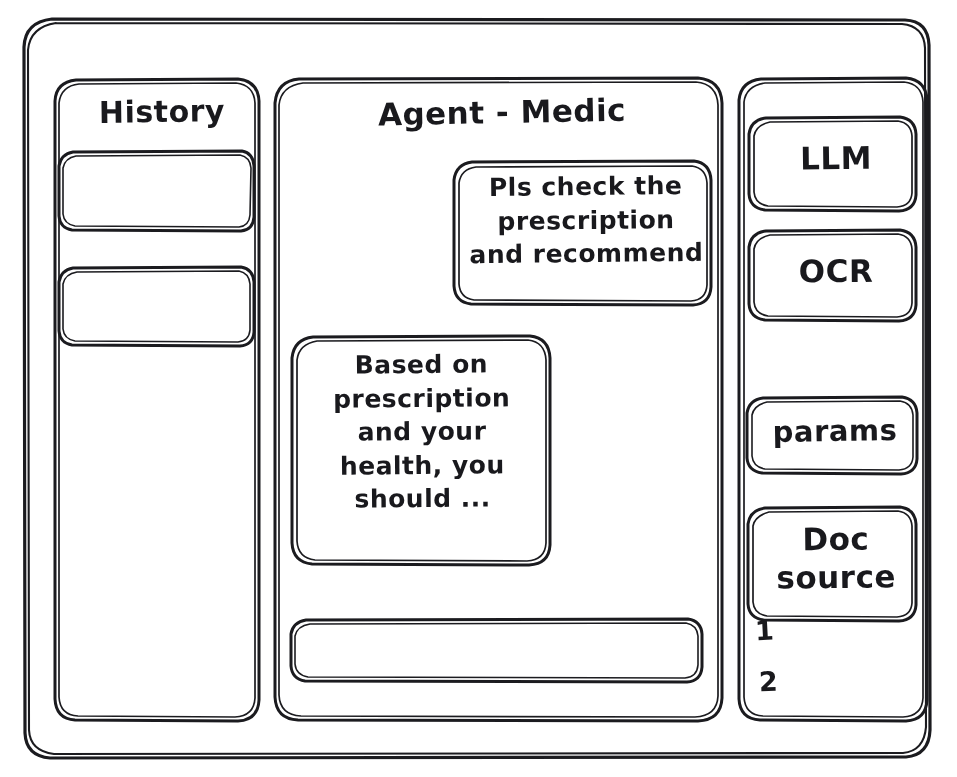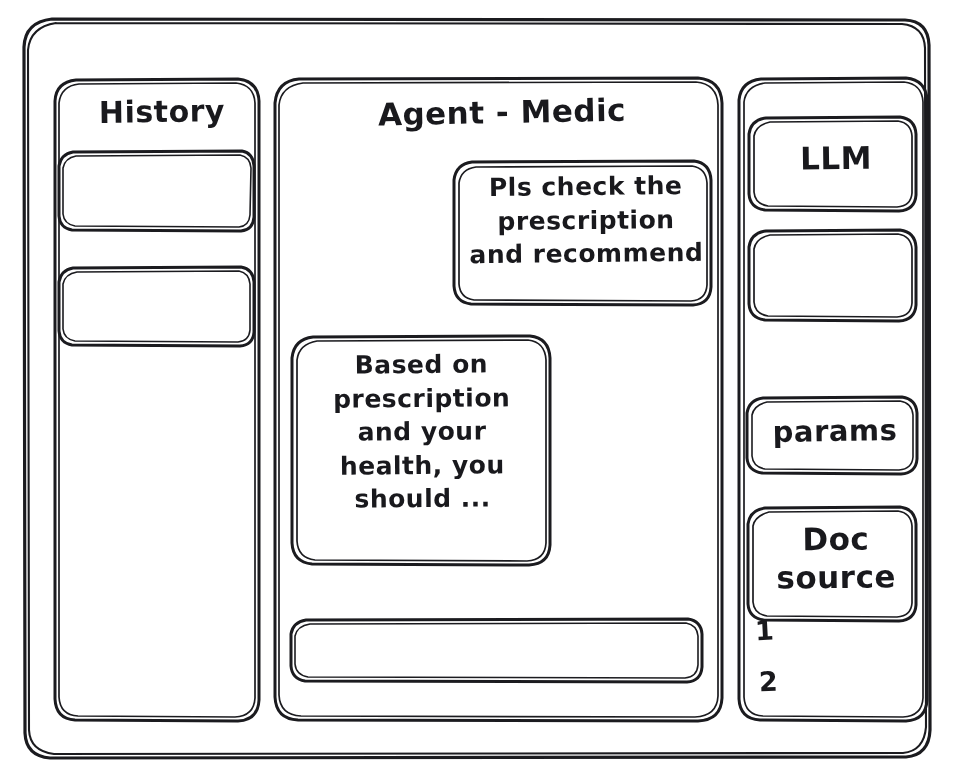--- a/index.html
+++ b/index.html
@@ -207,20 +207,21 @@
   <div class="hit" style="left:291px;top:619px;width:412px;height:64px;">
     <span class="abs hand" style="left:18px;top:20px;font-size:21px;color:#8a8a90;"></span>
   </div>
 
   <div class="hit" style="left:739px;top:78px;width:189px;height:644px;"></div>
 
   <div class="hit" style="left:749px;top:117px;width:168px;height:95px;"></div>
   <div class="abs hand card-label" id="card-llm-label">LLM</div>
 
   <div class="hit" style="left:749px;top:230px;width:168px;height:92px;"></div>
+  <div class="abs hand card-label" id="card-ocr-label">OCR</div>
 
   <div class="hit" style="left:747px;top:397px;width:171px;height:78px;"></div>
   <div class="abs hand card-label" id="card-params-label">params</div>
 
   <div class="hit" style="left:748px;top:507px;width:169px;height:115px;"></div>
   <div class="abs hand card-label" id="card-doc-label">Doc
 source</div>
 
   <div class="abs hand doc-ref" id="doc-ref-1">1</div>
   <div class="abs hand doc-ref" id="doc-ref-2">2</div>

